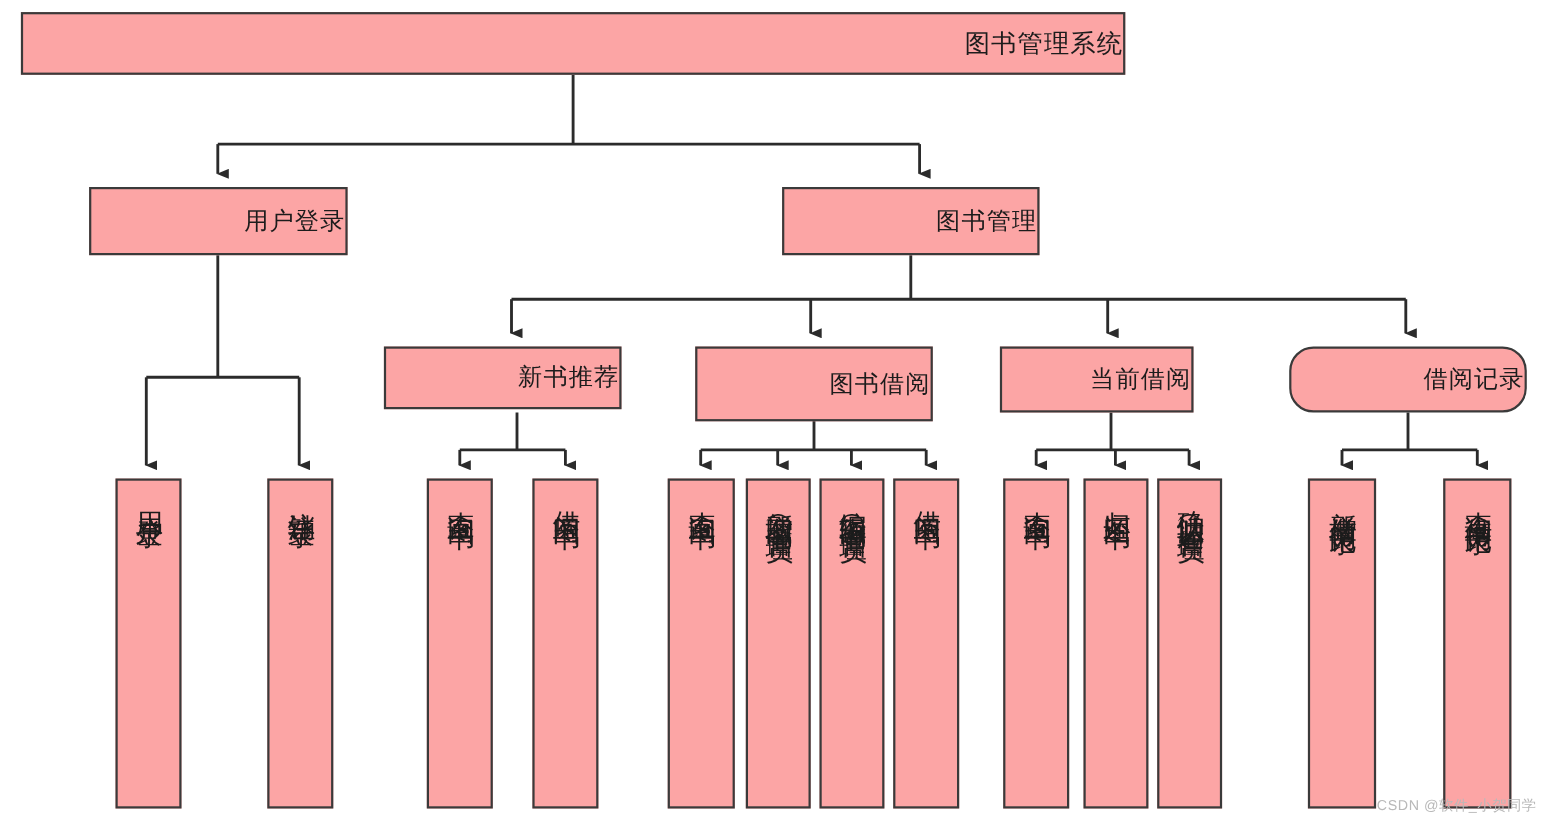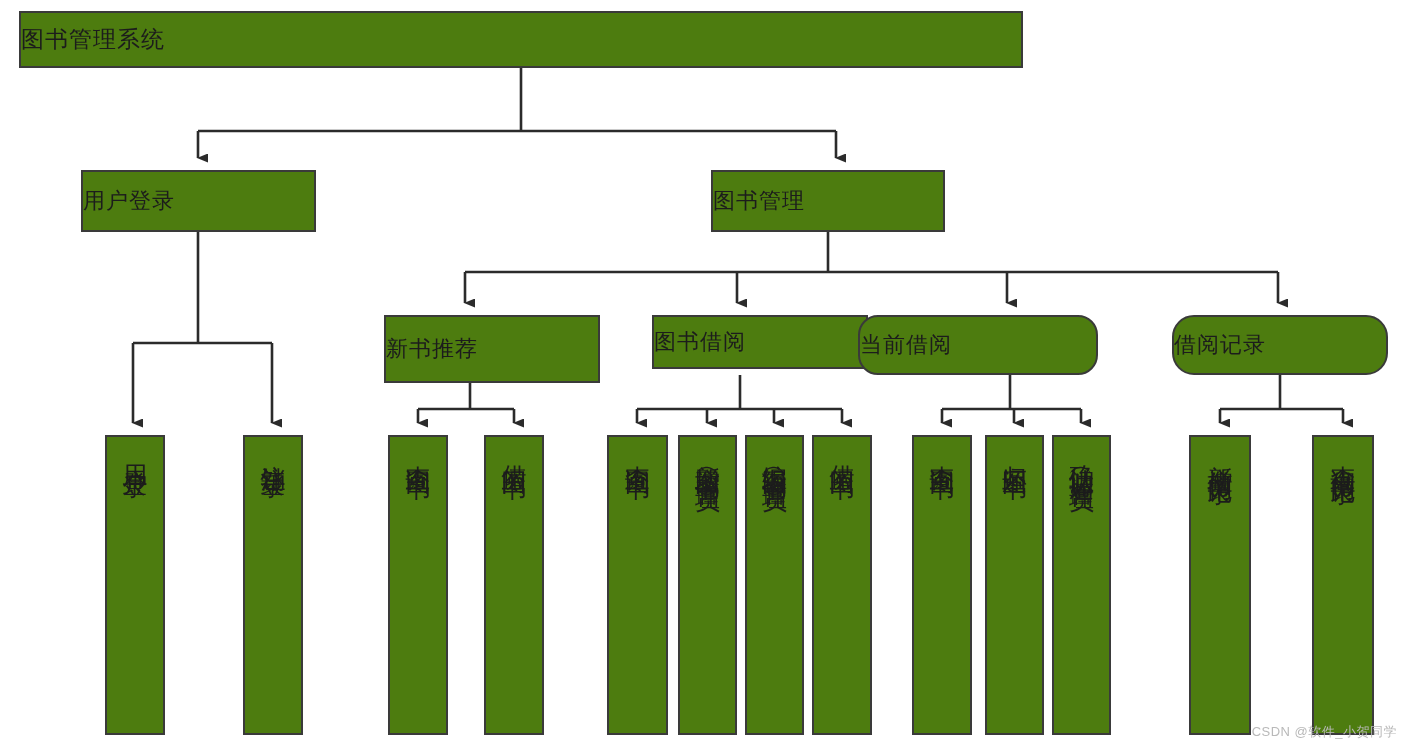--- a/index.html
+++ b/index.html
@@ -1,19 +1,19 @@
 <!DOCTYPE html>
 <html><head>
 <meta charset="utf-8">
 <style>
   html,body{margin:0;padding:0;background:#ffffff;}
   body{font-family:"Liberation Sans","DejaVu Sans",sans-serif;}
   #canvas{position:relative;width:1405px;height:747px;background:#ffffff;overflow:hidden;}
-  .node{position:absolute;box-sizing:border-box;background:#4d7c0f;border:2.2px solid #3a3a3a;
-        display:flex;align-items:center;justify-content:flex-start;color:#1c1c1c;}
+  .node{position:absolute;box-sizing:border-box;background:#fca5a5;border:2.2px solid #3a3a3a;
+        display:flex;align-items:center;justify-content:flex-end;color:#1c1c1c;}
   .node .lbl{display:block;text-align:center;line-height:1.12;white-space:pre;}
   .node.h .lbl{font-size:22px;letter-spacing:1px;}
   .node.root .lbl{font-size:23px;letter-spacing:1px;}
   .node.v{align-items:flex-start;padding-top:8px;}
   .node.v .lbl{writing-mode:vertical-rl;text-orientation:upright;font-size:25px;letter-spacing:3.5px;
                line-height:1;margin:0 auto;}
   .lineLayer{position:absolute;left:0;top:0;width:1405px;height:747px;pointer-events:none;}
   .wm{position:absolute;right:8px;bottom:6px;font-size:13px;color:#b9b9b9;letter-spacing:.5px;
       white-space:nowrap;}
 </style>
@@ -81,27 +81,27 @@
     <span class="lbl">图书管理系统</span>
   </div>
 
   <div class="node h" style="left:81px;top:170px;width:235px;height:62px;">
     <span class="lbl">用户登录</span>
   </div>
   <div class="node h" style="left:711px;top:170px;width:234px;height:62px;">
     <span class="lbl">图书管理</span>
   </div>
 
-  <div class="node h" style="left:384px;top:315px;width:216px;height:68px;">
+  <div class="node h" style="left:349px;top:315px;width:216px;height:57px;">
     <span class="lbl">新书推荐</span>
   </div>
-  <div class="node h" style="left:652px;top:315px;width:216px;height:54px;">
+  <div class="node h" style="left:632px;top:315px;width:216px;height:68px;">
     <span class="lbl">图书借阅</span>
   </div>
-  <div class="node h" style="left:858px;top:315px;width:240px;height:60px;border-radius:20px;">
+  <div class="node h" style="left:909px;top:315px;width:176px;height:60px;">
     <span class="lbl">当前借阅</span>
   </div>
   <div class="node h" style="left:1172px;top:315px;width:216px;height:60px;border-radius:22px;">
     <span class="lbl">借阅记录</span>
   </div>
 
   <div class="node v" style="left:105px;top:435px;width:60px;height:300px;">
     <span class="lbl">用户登录</span>
   </div>
   <div class="node v" style="left:243px;top:435px;width:60px;height:300px;">

